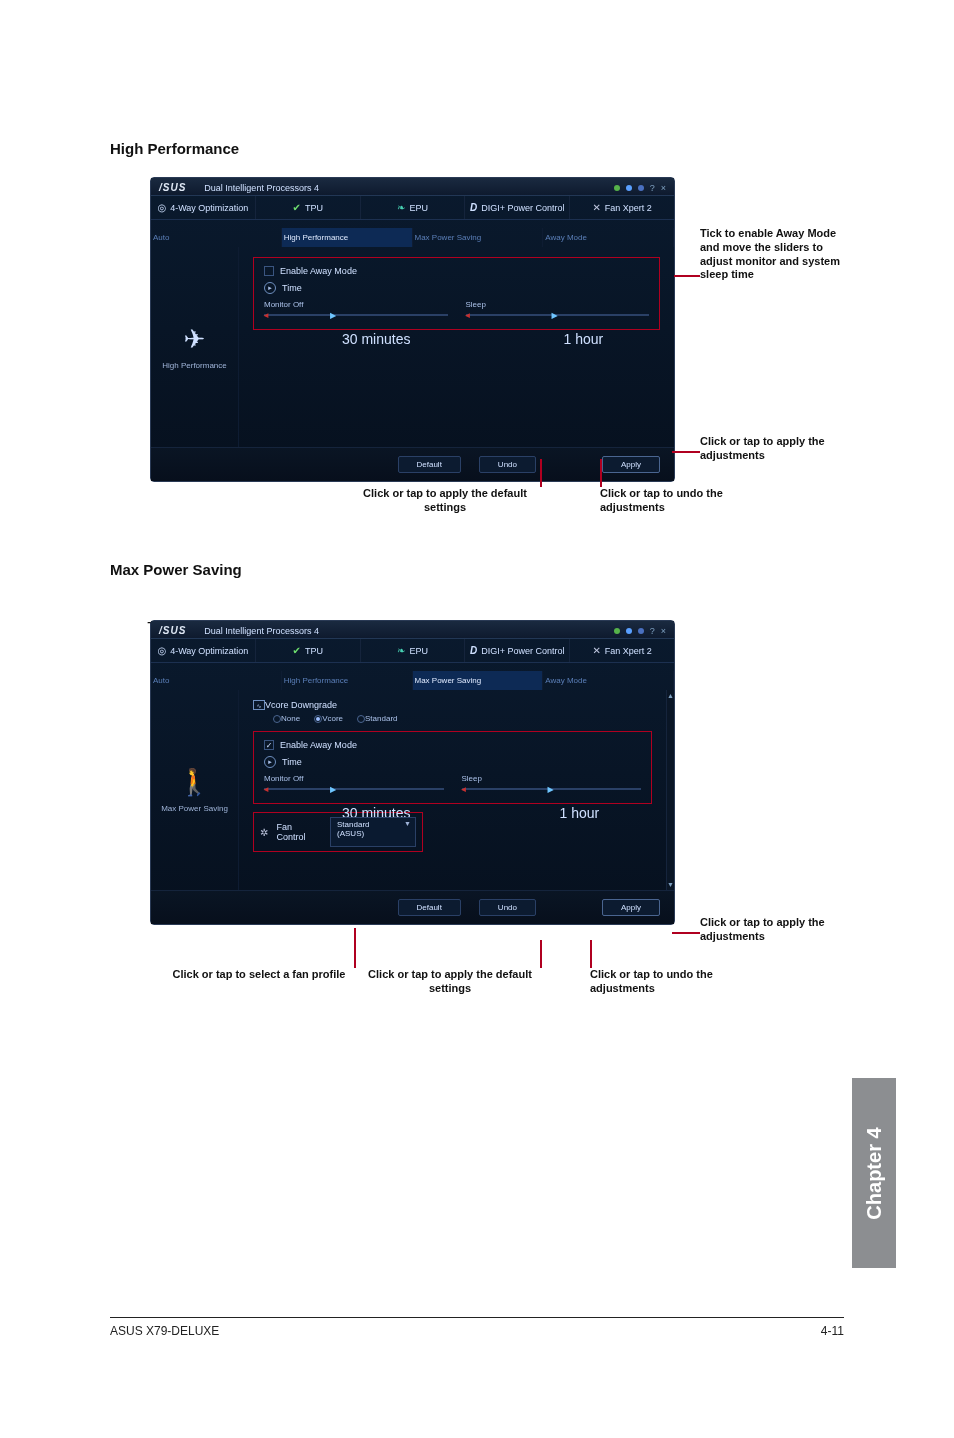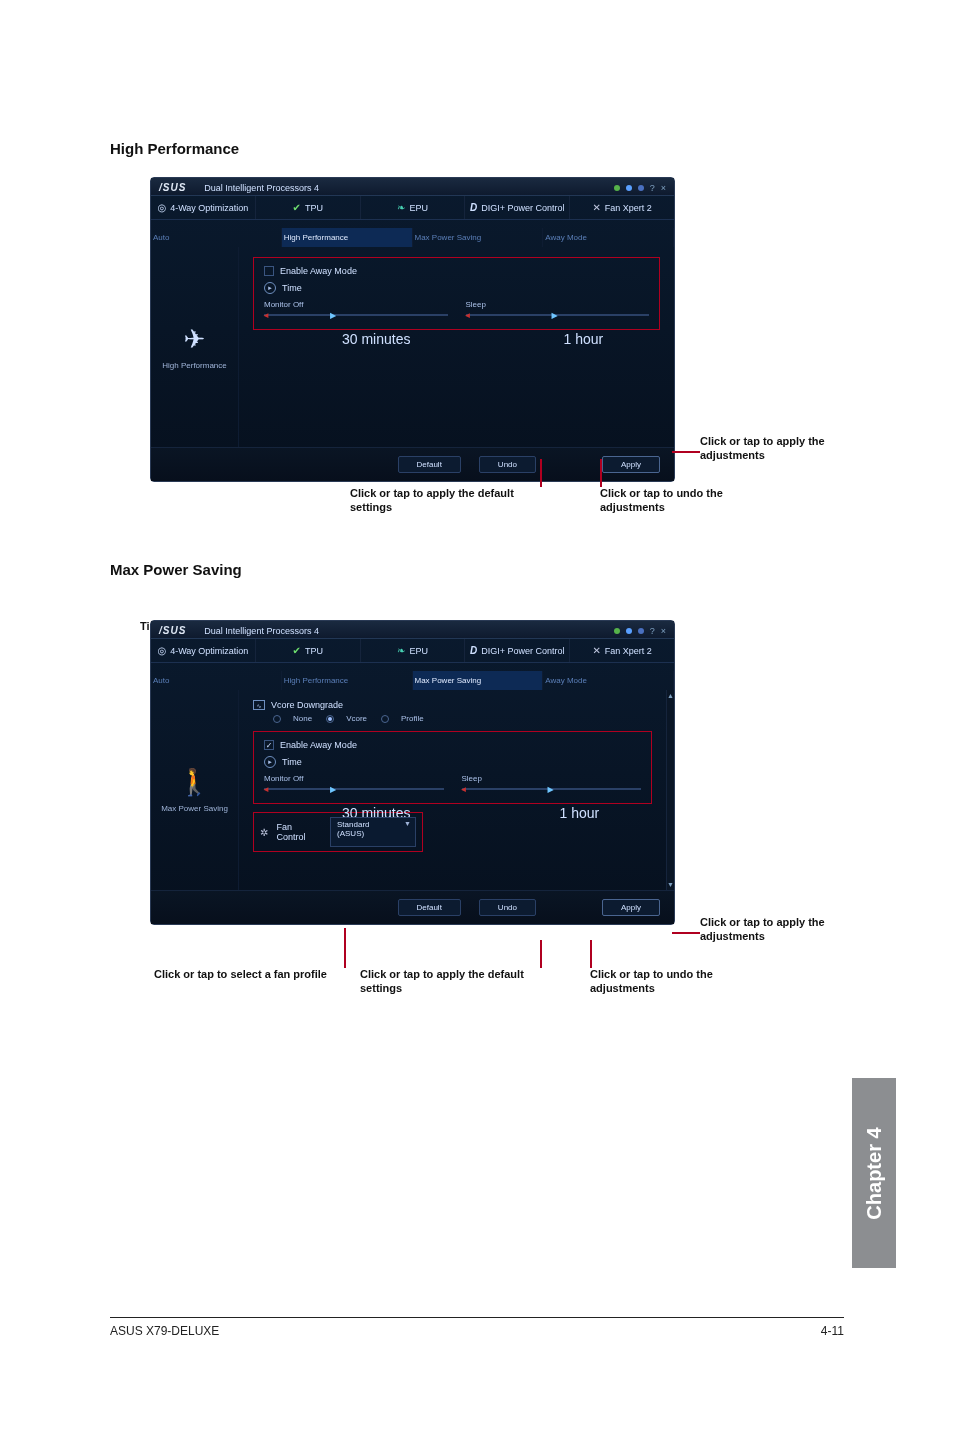--- a/index.html
+++ b/index.html
@@ -67,24 +67,24 @@
   .clock { width: 12px; height: 12px; border: 1px solid #6f90c0; border-radius: 50%; display: inline-flex; align-items: center; justify-content: center; font-size: 7px; color: #aac0e8; }
   .slider-row { display: flex; gap: 18px; margin-top: 4px; }
   .slgroup { flex: 1; }
   .sl-label { font-size: 8px; color: #aac0e8; margin-bottom: 2px; }
   .track { position: relative; height: 8px; display: flex; align-items: center; }
   .track .bar { height: 2px; background: #2a4066; flex: 1; }
   .track .arrow-l { position: absolute; left: -2px; color: #c73030; font-size: 8px; }
   .track .play { position: absolute; color: #6fc6ff; font-size: 8px; }
   .time-val { font-size: 14px; color: #cfe0ff; margin-top: 48px; }
   .vcore-row { margin-bottom: 8px; }
-  .vcore-head { display: flex; align-items: center; gap: 6px; margin-bottom: 4px; }
+  .vcore-head { display: flex; align-items: center; margin-bottom: 4px; }
   .wave { width: 12px; height: 10px; border: 1px solid #6f90c0; font-size: 6px; display: inline-flex; align-items: center; justify-content: center; color: #aac0e8; }
   .radio-row { display: flex; gap: 14px; padding-left: 20px; }
-  .radio { display: flex; align-items: center; gap: 12px; font-size: 8px; color: #aac0e8; }
+  .radio { display: flex; align-items: center; gap: 0; font-size: 8px; color: #aac0e8; }
   .rdot { width: 8px; height: 8px; border: 1px solid #4a6590; border-radius: 50%; display: inline-block; position: relative; }
   .rdot.on::after { content: ""; position: absolute; inset: 1px; border-radius: 50%; background: #9fc0ff; }
   .fan-row { display: flex; align-items: center; gap: 8px; }
   .fan-row.redbox { border: 1px solid #b00020; padding: 4px 6px; }
   .fan-ic { color: #b8c0d8; font-size: 10px; }
   .dd { background: #0a1a30; border: 1px solid #2a4066; padding: 2px 18px 8px 6px; font-size: 8px; color: #cfe0ff; position: relative; }
   .dd::after { content: "▼"; position: absolute; right: 4px; top: 2px; font-size: 7px; color: #9fb4d8; }
   .scroll { width: 8px; background: #0a1626; border-left: 1px solid #15243c; display: flex; flex-direction: column; justify-content: space-between; align-items: center; font-size: 7px; color: #7fa0c0; padding: 2px 0; }
   .footer {
     display: flex; justify-content: flex-end; gap: 18px;
@@ -93,21 +93,21 @@
   }
   .btn {
     padding: 3px 18px; border: 1px solid #2a4066; color: #cfe0ff;
     font-size: 8px; background: #0c1b30; border-radius: 2px;
   }
   .btn.apply { border-color: #4a6590; margin-left: 48px; }
 
   .callout { position: absolute; color: #111; font-weight: bold; font-size: 11px; line-height: 1.25; }
   .callout .line { position: absolute; background: #b00020; }
   .callout-right { text-align: left; }
-  .callout-below { text-align: left; }
+  .callout-below { text-align: center; }
 
   .chapter-tab {
     position: absolute; right: 58px; bottom: 170px;
     width: 44px; height: 190px; background: #8c8e91;
     display: flex; align-items: center; justify-content: center;
   }
   .chapter-tab span {
     transform: rotate(-90deg); color: #fff; font-weight: bold; font-size: 20px; white-space: nowrap;
   }
   .page-footer {
@@ -202,20 +202,24 @@
         </div>
       </div>
     </div>
     <div class="footer">
       <div class="btn">Default</div>
       <div class="btn">Undo</div>
       <div class="btn apply">Apply</div>
     </div>
   </div>
 
+  <div class="callout callout-right" style="left:590px; top:50px; width:140px;">
+    <div class="line" style="left:-26px; top:48px; width:26px; height:2px;"></div>
+    <span>Tick to enable Away Mode and move the sliders to adjust monitor and system sleep time</span>
+  </div>
   <div class="callout callout-right" style="left:590px; top:258px; width:130px;">
     <div class="line" style="left:-28px; top:16px; width:28px; height:2px;"></div>
     <span>Click or tap to apply the adjustments</span>
   </div>
   <div class="callout callout-below" style="left:240px; top:310px; width:190px;">
     <div class="line" style="right:-2px; top:-28px; width:2px; height:28px;"></div>
     <span>Click or tap to apply the default settings</span>
   </div>
   <div class="callout" style="left:490px; top:310px; width:190px; text-align:left;">
     <div class="line" style="left:0; top:-28px; width:2px; height:28px;"></div>
@@ -289,21 +293,21 @@
             <div class="radio">
                 <span class="rdot"></span>
                 <span>None</span>
               </div>
             <div class="radio">
                 <span class="rdot on"></span>
                 <span>Vcore</span>
               </div>
             <div class="radio">
                 <span class="rdot"></span>
-                <span>Profile</span>
+                <span>Standard</span>
               </div>
           </div>
         </div>
         <div class="red-box">
           <div class="check-row">
             <span class="check">✓</span>
             <span>Enable Away Mode</span>
           </div>
           <div class="check-row">
             <span class="clock">▸</span>
@@ -345,21 +349,21 @@
       <div class="btn">Default</div>
       <div class="btn">Undo</div>
       <div class="btn apply">Apply</div>
     </div>
   </div>
 
   <div class="callout callout-right" style="left:590px; top:296px; width:130px;">
     <div class="line" style="left:-28px; top:16px; width:28px; height:2px;"></div>
     <span>Click or tap to apply the adjustments</span>
   </div>
-  <div class="callout callout-below" style="left:44px; top:348px; width:190px;">
+  <div class="callout callout-below" style="left:54px; top:348px; width:190px;">
     <div class="line" style="right:-2px; top:-40px; width:2px; height:40px;"></div>
     <span>Click or tap to select a fan profile</span>
   </div>
   <div class="callout callout-below" style="left:250px; top:348px; width:180px;">
     <div class="line" style="right:-2px; top:-28px; width:2px; height:28px;"></div>
     <span>Click or tap to apply the default settings</span>
   </div>
   <div class="callout" style="left:480px; top:348px; width:190px; text-align:left;">
     <div class="line" style="left:0; top:-28px; width:2px; height:28px;"></div>
     <span>Click or tap to undo the adjustments</span>

